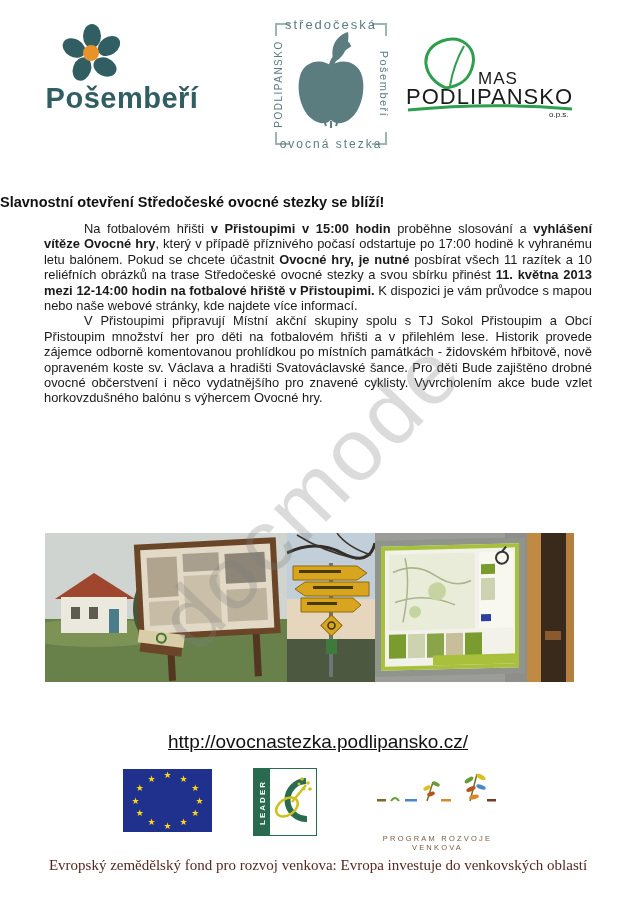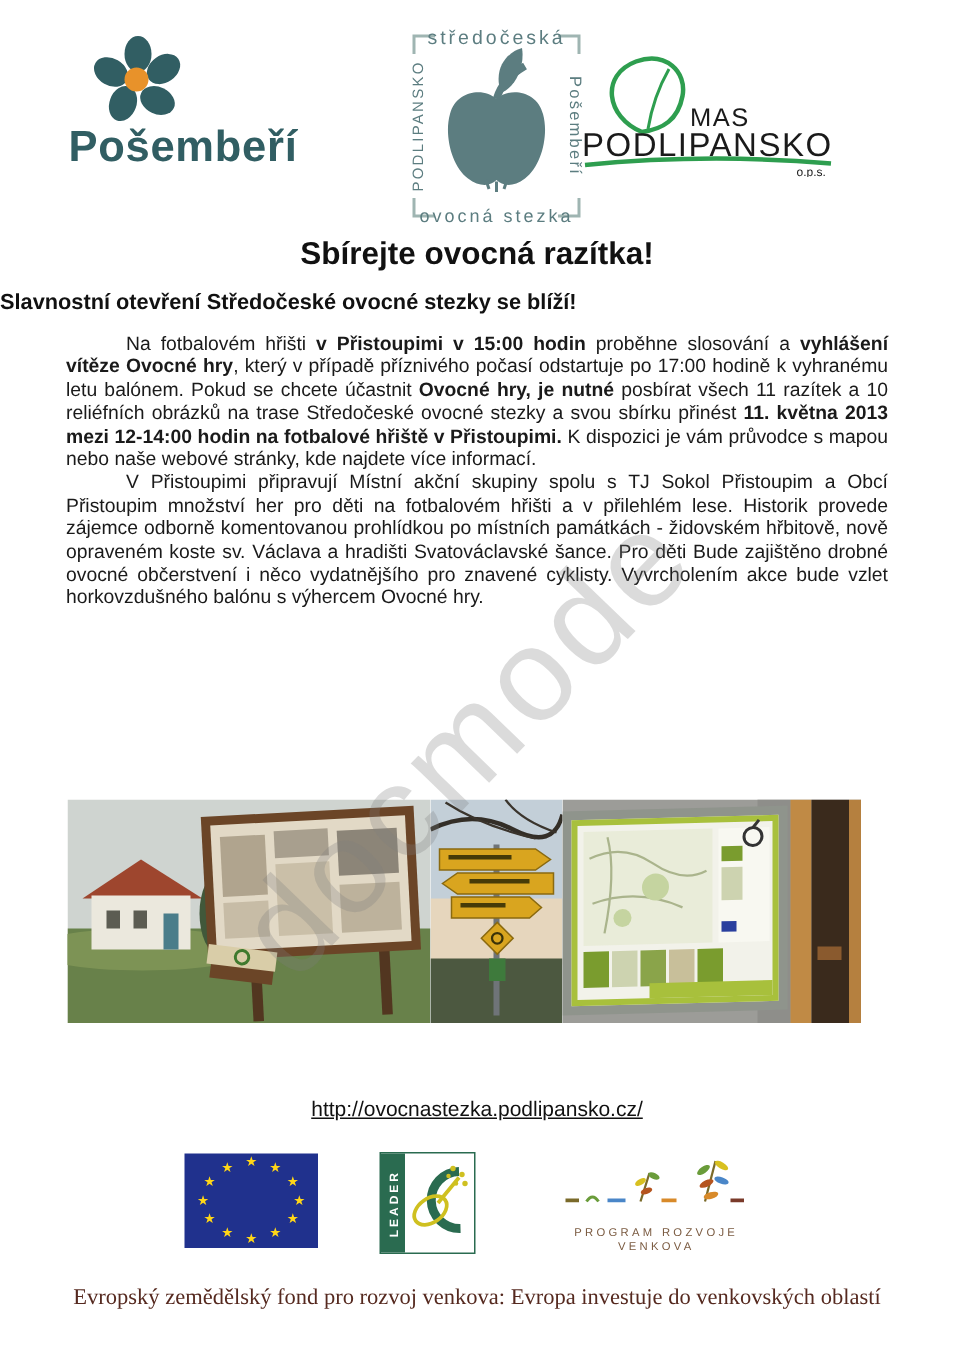--- a/index.html
+++ b/index.html
@@ -5,21 +5,21 @@
   html,body{margin:0;padding:0;background:#888;}
   .page{position:relative;width:636px;height:900px;margin:0 auto;background:#ffffff;
         font-family:"Liberation Sans","DejaVu Sans",sans-serif;color:#1a1a1a;overflow:hidden;}
 
   
   .logo-posemberi{position:absolute;left:38px;top:24px;width:168px;height:96px;}
   .logo-posemberi .flower{position:absolute;left:22px;top:0;}
   .logo-posemberi .wordmark{position:absolute;left:0;top:58px;width:168px;text-align:center;
         font-size:29px;font-weight:bold;color:#315e63;letter-spacing:.5px;}
   .logo-stezka{position:absolute;left:237px;top:14px;width:126px;height:140px;margin-left:31px;}
-  .logo-mas{position:absolute;left:386px;top:36px;width:172px;height:82px;}
+  .logo-mas{position:absolute;left:404px;top:36px;width:172px;height:82px;}
 
   
   .title{position:absolute;top:158px;left:0;width:100%;text-align:center;
          font-size:21px;font-weight:bold;color:#111;}
   .subtitle{position:absolute;top:194px;left:0;width:100%;text-align:left;
          font-size:14.5px;font-weight:bold;color:#111;}
 
   
   .body-text{position:absolute;top:221px;left:44px;width:548px;
          font-size:12.9px;line-height:15.4px;text-align:justify;}
@@ -33,32 +33,32 @@
          font-size:88px;letter-spacing:4px;color:rgba(125,125,125,0.28);font-weight:400;}
 
   
   .photos{position:absolute;top:533px;left:45px;width:529px;height:149px;display:flex;}
   .photos svg{display:block;}
 
   
   .caption{position:absolute;top:689px;left:44px;width:548px;font-style:italic;
          font-size:13px;line-height:16.5px;text-align:justify;}
   .link-row{position:absolute;top:731px;left:0;width:100%;text-align:center;}
-  .link-row a{font-size:14px;color:#111;text-decoration:underline;}
+  .link-row a{font-size:19px;color:#111;text-decoration:underline;}
 
   
   .eu-flag{position:absolute;left:123px;top:769px;width:89px;height:63px;background:#20318d;}
   .eu-star{position:absolute;color:#ffd617;font-size:9px;transform:translate(-50%,-50%);line-height:1;}
   .leader{position:absolute;left:253px;top:768px;width:62px;height:66px;border:1px solid #2a6b50;
          background:#fff;display:flex;}
   .leader .strip{width:16px;background:#2a6b50;color:#fff;display:flex;align-items:center;justify-content:center;}
   .leader .strip span{writing-mode:vertical-rl;transform:rotate(180deg);font-size:8px;font-weight:bold;letter-spacing:2px;}
   .leader .art{flex:1;position:relative;}
   .prv{position:absolute;left:375px;top:770px;width:125px;height:56px;text-align:center;}
-  .prv .label{margin-top:2px;font-size:7.5px;letter-spacing:2.2px;color:#7a5a40;}
+  .prv .label{margin-top:20px;font-size:7.5px;letter-spacing:2.2px;color:#7a5a40;}
   .eafrd{position:absolute;top:837px;left:0;width:100%;text-align:center;
          font-family:"Liberation Serif","DejaVu Serif",serif;font-size:15px;color:#55291f;margin-top:20px;}
 </style>
 </head>
 <body>
 
 <div class="page">
 
   <div class="logo-posemberi">
     <span class="flower">
@@ -102,21 +102,20 @@
     <svg width="172" height="82" viewBox="0 0 172 82">
       <path d="M42,52 C18,42 14,14 38,5 C58,-2 72,12 69,28 C66,44 56,50 42,52 Z" fill="none" stroke="#2e9e4f" stroke-width="3"></path>
       <path d="M60,10 C52,24 48,38 46,50" fill="none" stroke="#2e9e4f" stroke-width="2"></path>
       <text x="74" y="48" font-size="17" fill="#1a1a1a" letter-spacing="1">MAS</text>
       <text x="2" y="68" font-size="22" fill="#1a1a1a" letter-spacing="1">PODLIPANSKO</text>
       <path d="M4,74 Q86,66 168,73" fill="none" stroke="#2e9e4f" stroke-width="3"></path>
       <text x="145" y="81" font-size="8" fill="#1a1a1a">o.p.s.</text>
     </svg>
   </div>
 
-  <div class="title">Sbírejte ovocná razítka!</div>
   <div class="subtitle">Slavnostní otevření Středočeské ovocné stezky se blíží!</div>
 
   <div class="body-text">
     <p class="indent"><span>Na fotbalovém hřišti </span><span class="bold">v Přistoupimi v 15:00 hodin</span><span> proběhne slosování a </span><span class="bold">vyhlášení vítěze Ovocné hry</span><span>, který v případě příznivého počasí odstartuje po 17:00 hodině k vyhranému letu balónem. Pokud se chcete účastnit </span><span class="bold">Ovocné hry, je nutné</span><span>  posbírat všech 11 razítek a 10 reliéfních obrázků na trase Středočeské ovocné stezky a svou sbírku přinést </span><span class="bold">11. května 2013 mezi 12-14:00 hodin na fotbalové hřiště v Přistoupimi.</span><span> K dispozici je vám průvodce s mapou nebo naše webové stránky, kde najdete více informací.</span></p>
     <p class="indent"><span>V Přistoupimi připravují Místní akční skupiny spolu s TJ Sokol Přistoupim a Obcí Přistoupim množství her pro děti na fotbalovém hřišti a v přilehlém lese. Historik provede zájemce odborně komentovanou prohlídkou po místních památkách - židovském hřbitově, nově opraveném koste sv. Václava a hradišti Svatováclavské šance. Pro děti Bude zajištěno drobné ovocné občerstvení i něco vydatnějšího pro znavené cyklisty. Vyvrcholením akce bude vzlet horkovzdušného balónu s výhercem Ovocné hry.</span></p>
   </div>
 
   <div class="watermark">docmode</div>
 
   <div class="photos">

